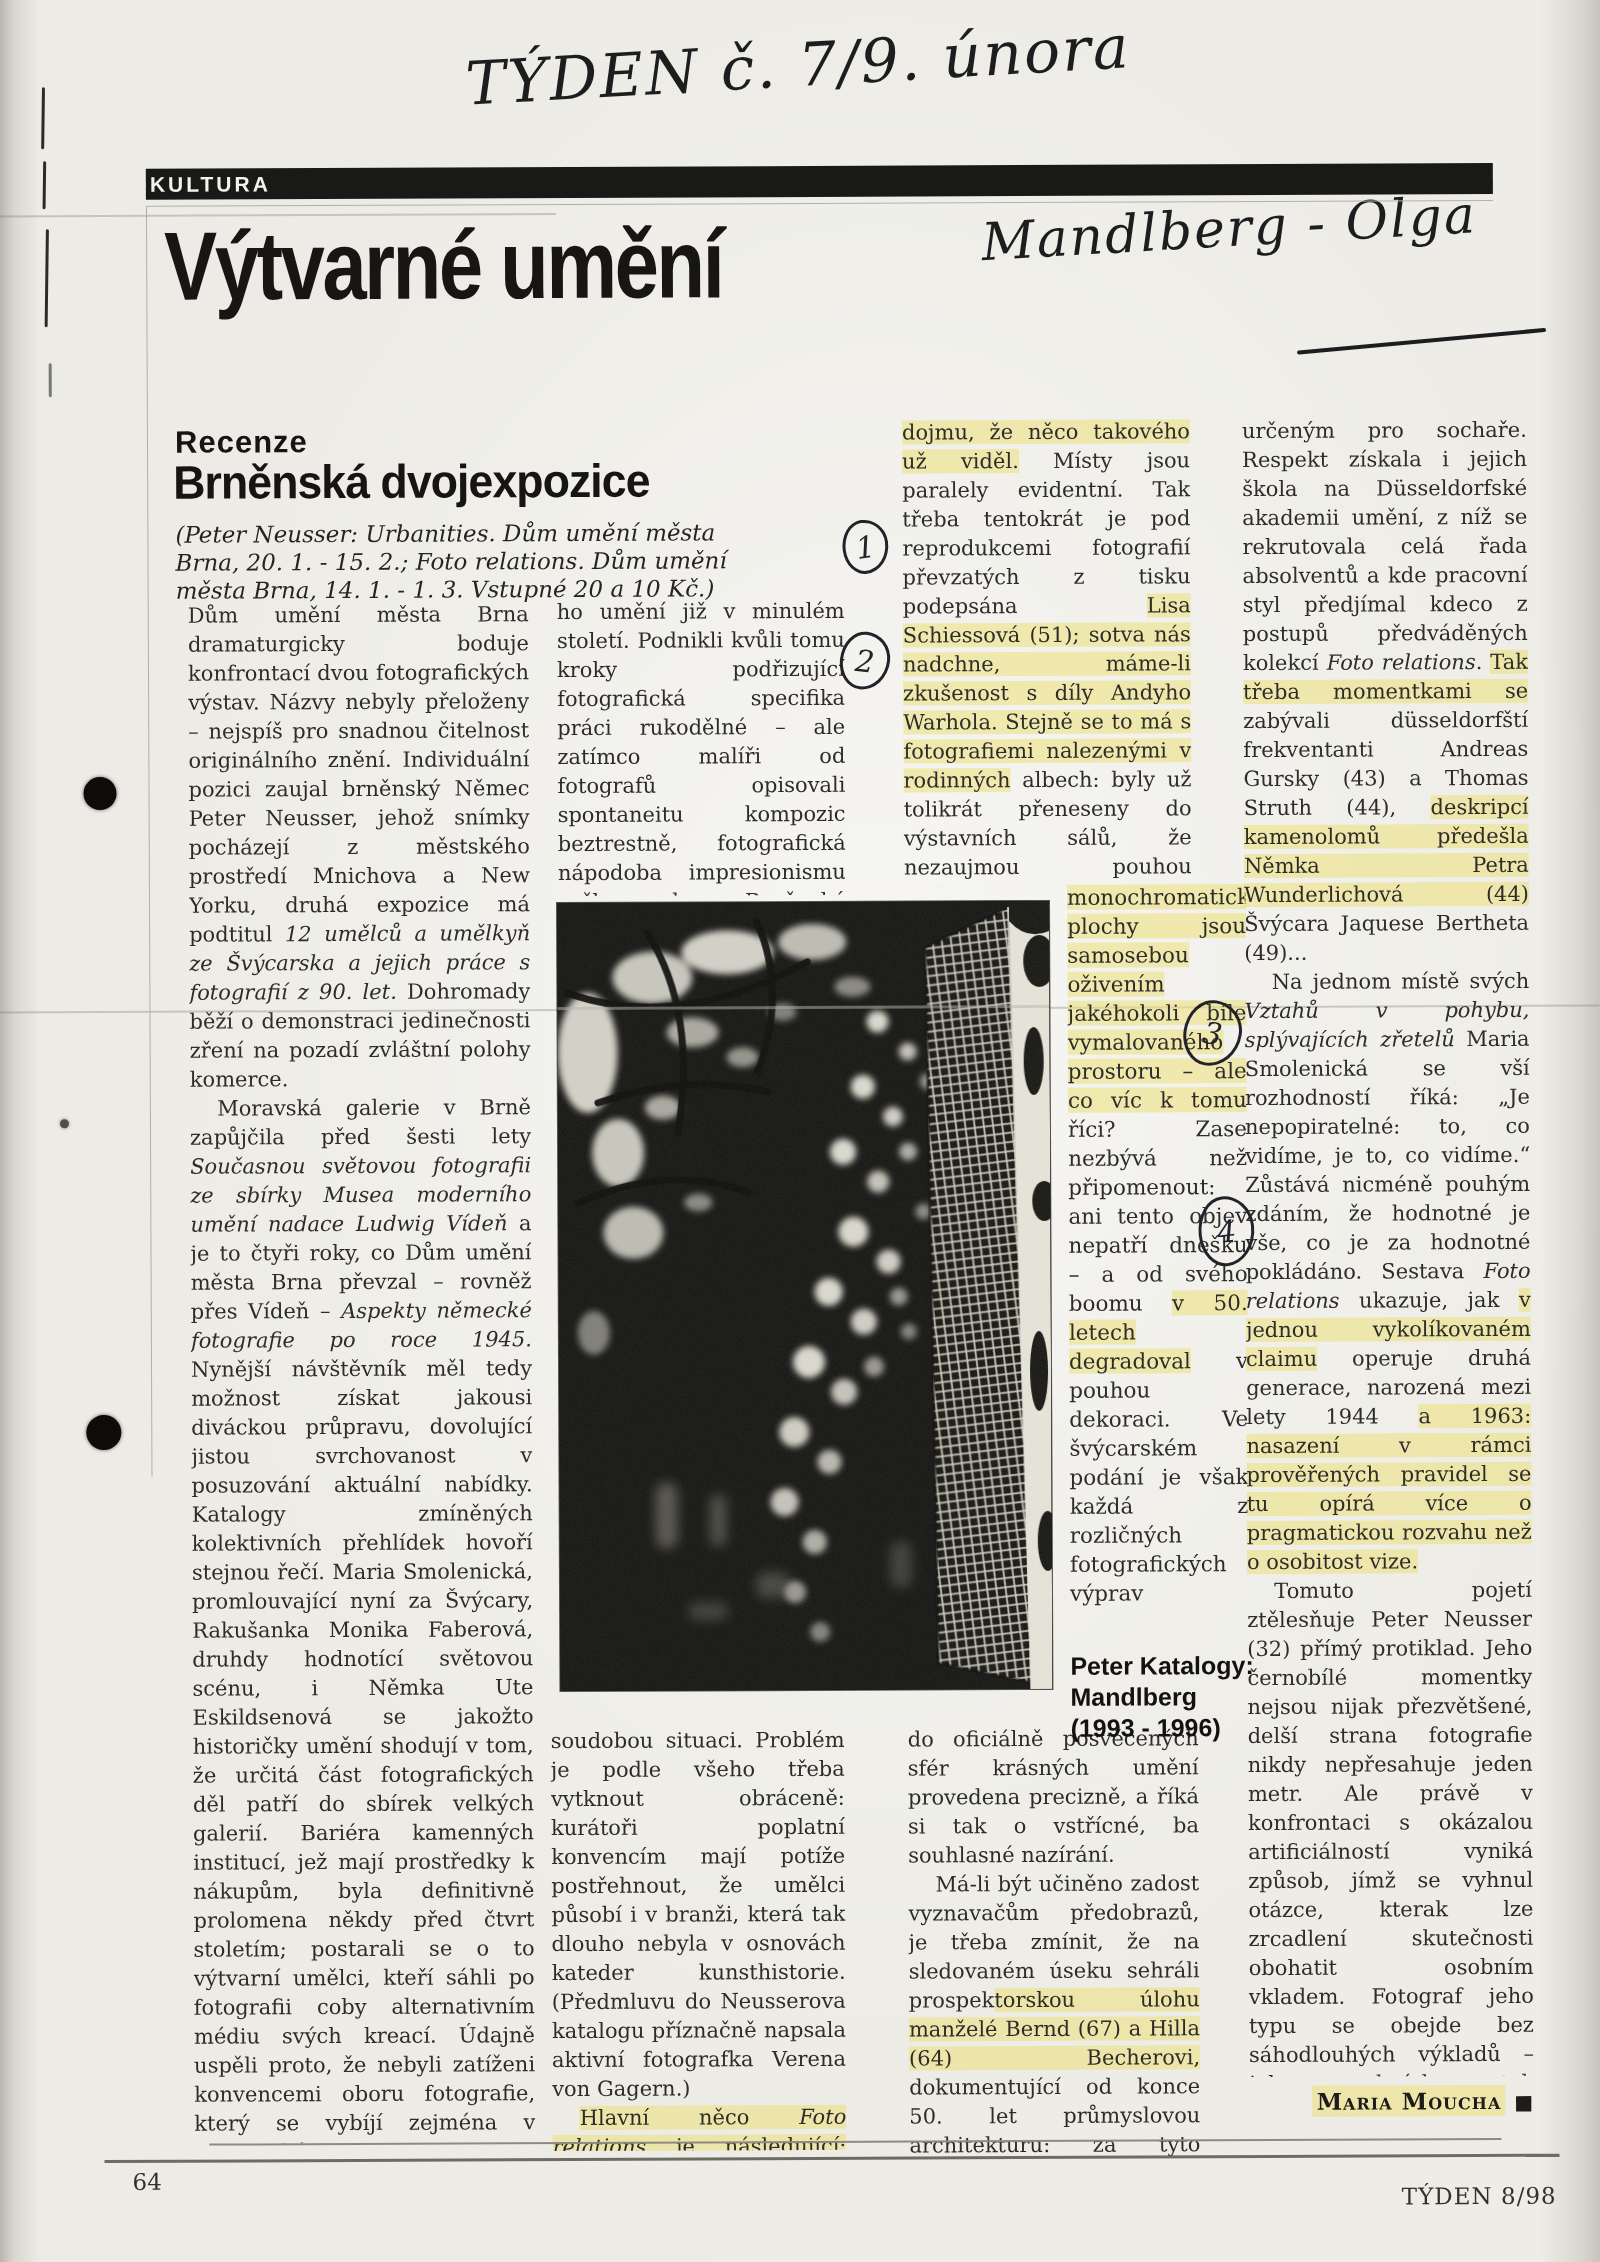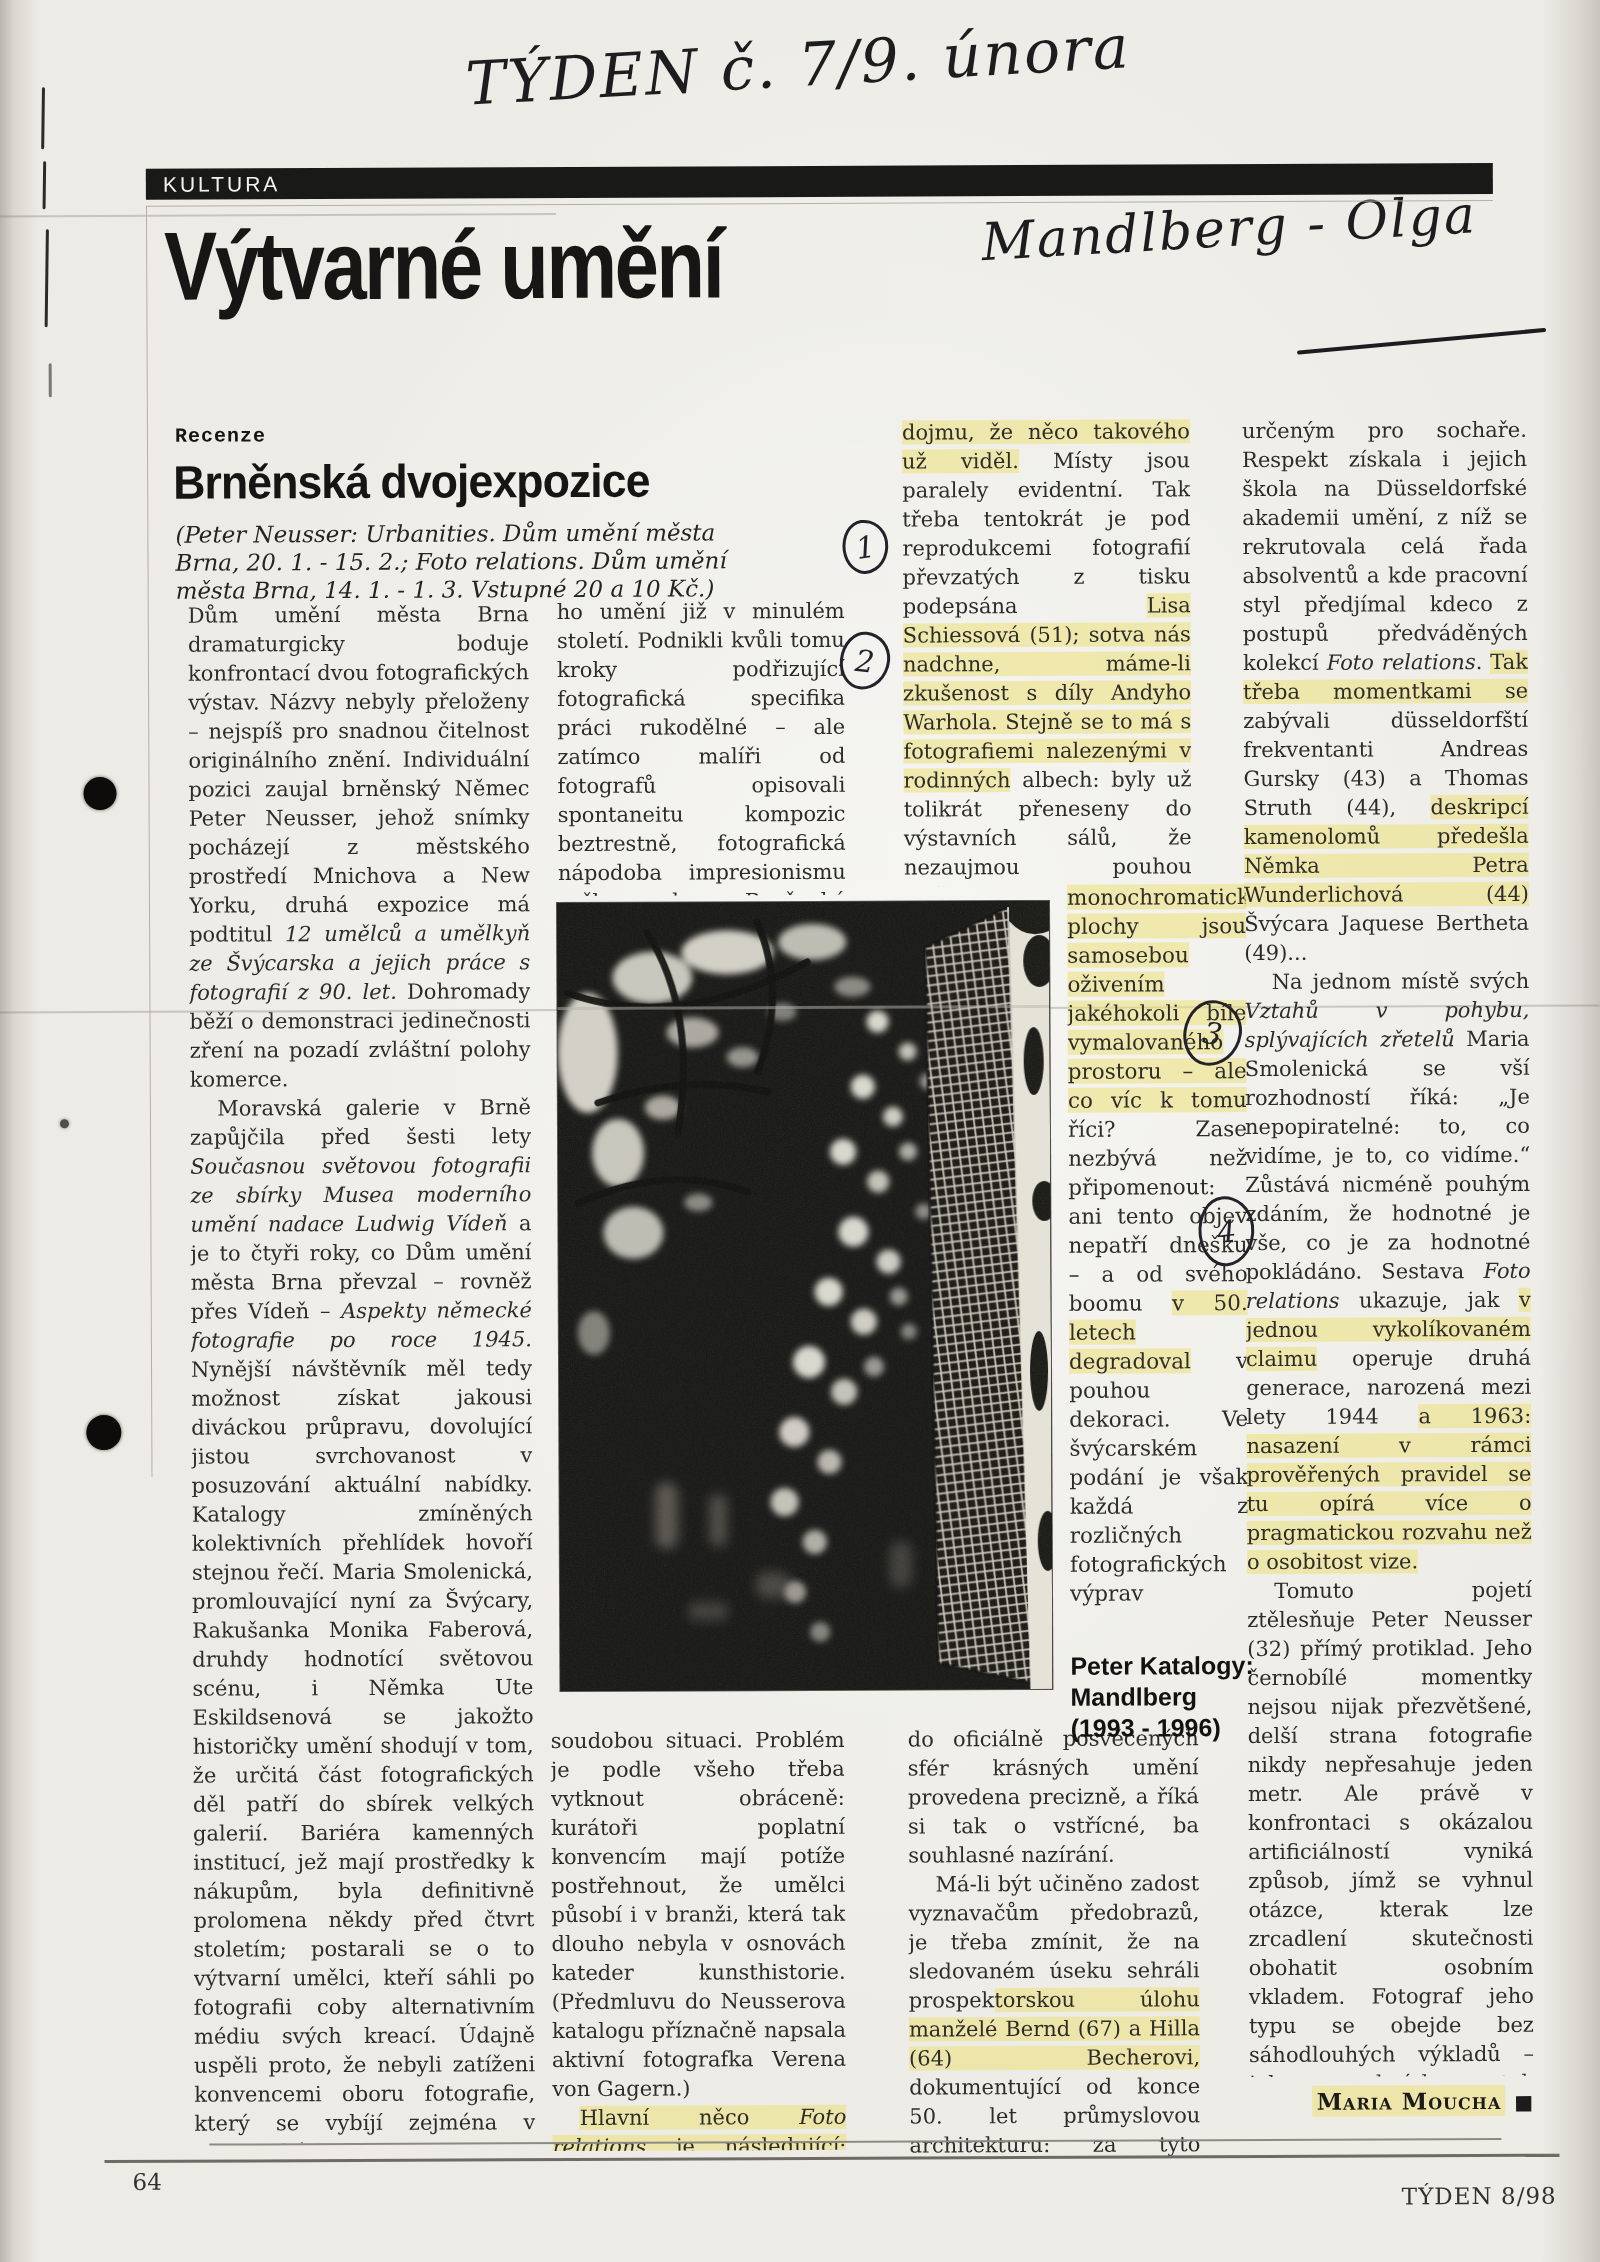--- a/index.html
+++ b/index.html
@@ -25,33 +25,33 @@
     font-family:"DejaVu Serif", serif;font-style:italic;color:#1d1c1e;
     letter-spacing:2px;white-space:nowrap;
   }
   .hand-top{left:470px;top:30px;font-size:60px;transform:rotate(-3deg);}
   .hand-side{left:985px;top:200px;font-size:52px;transform:rotate(-3deg);}
   .hand-underline{position:absolute;height:4px;background:#1d1c1e;border-radius:2px;}
 
   
   .kultura-bar{left:150px;top:166px;width:1347px;height:31px;background:#191917;display:flex;align-items:center;}
   .kultura-bar span{
-    font-family:"Liberation Sans", sans-serif;font-weight:normal;font-size:21px;color:#f4f2ec;
-    letter-spacing:3px;padding-left:17px;
+    font-family:"Liberation Sans", sans-serif;font-weight:bold;font-size:21px;color:#f4f2ec;
+    letter-spacing:3px;padding-left:4px;
   }
   .top-rule{left:150px;top:203px;width:1347px;height:1px;background:#b3b0a8;}
   .frame-left{left:150px;top:204px;width:1px;height:1270px;background:#b3b0a8;}
   .page-title{
     left:168px;top:208px;
     font-family:"Liberation Sans", sans-serif;font-weight:bold;font-size:97px;color:#17161   4;
     color:#171614;letter-spacing:-3px;transform:scaleX(.82);transform-origin:left top;white-space:nowrap;
   }
 
   
-  .kicker{left:178px;top:422px;font-family:Liberation Mono, monospace;font-weight:bold;font-size:20px;color:#161514;letter-spacing:1px;}
+  .kicker{left:178px;top:422px;font-family:Liberation Sans, sans-serif;font-weight:bold;font-size:31px;color:#161514;letter-spacing:1px;}
   .review-headline{
     left:176px;top:452px;font-family:"Liberation Sans", sans-serif;font-weight:bold;font-size:47px;
     color:#161514;letter-spacing:-1px;transform:scaleX(.95);transform-origin:left top;white-space:nowrap;
   }
   .review-details{
     left:178px;top:518px;width:575px;font-size:23px;font-style:italic;line-height:28px;color:#252421;
   }
 
   
   .col{position:absolute;overflow:hidden;text-align:justify;}

